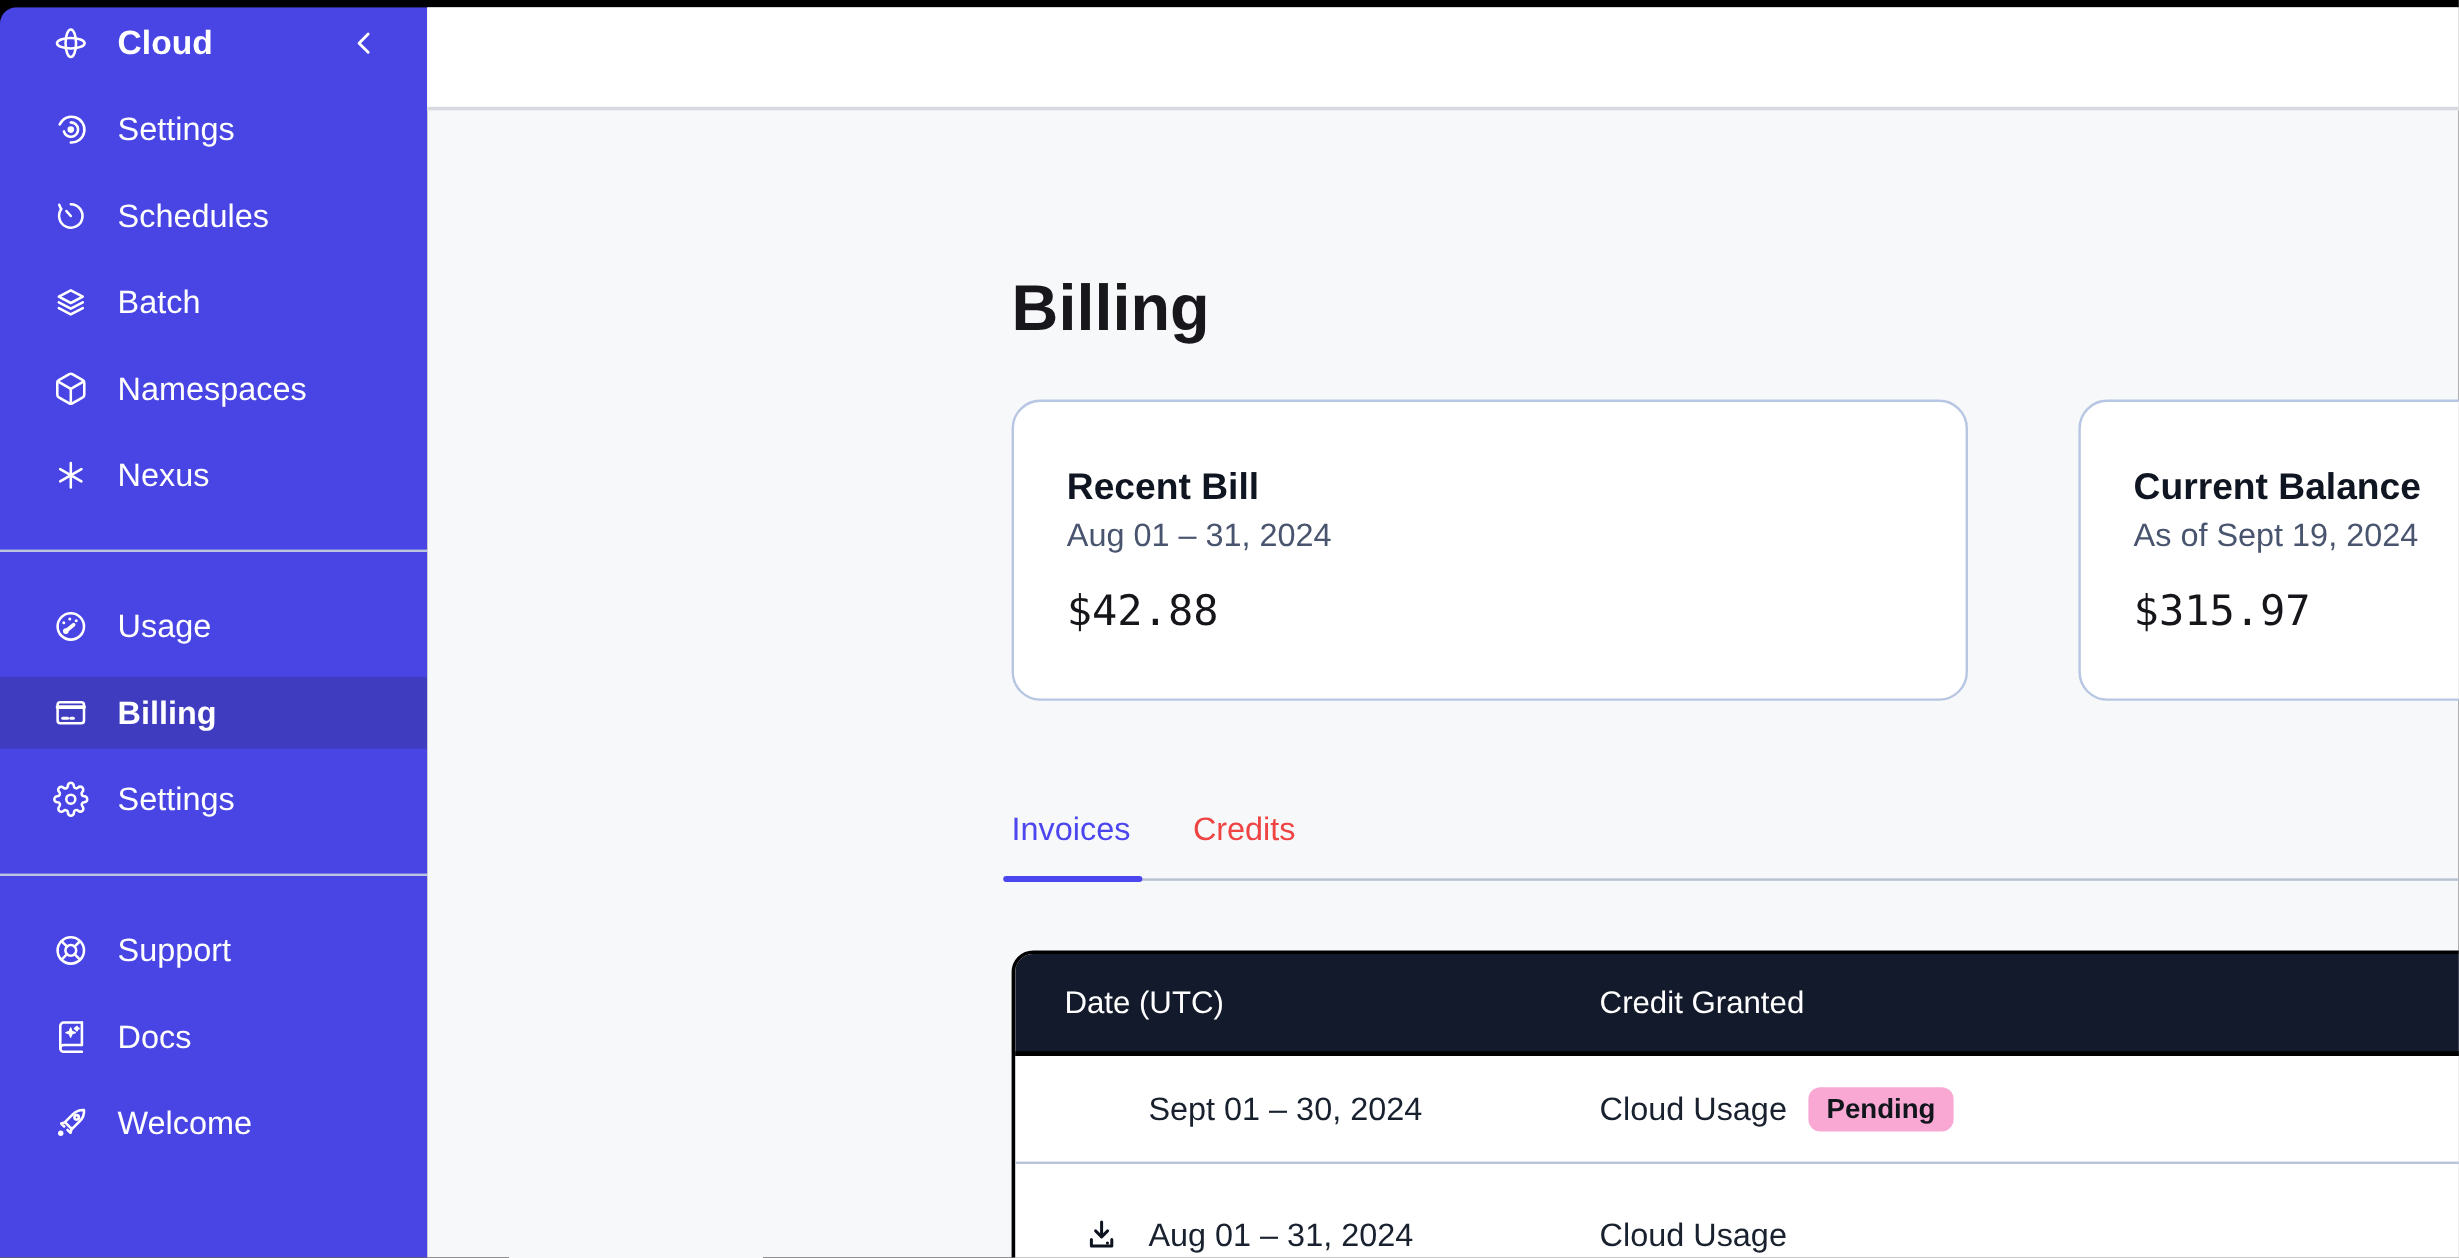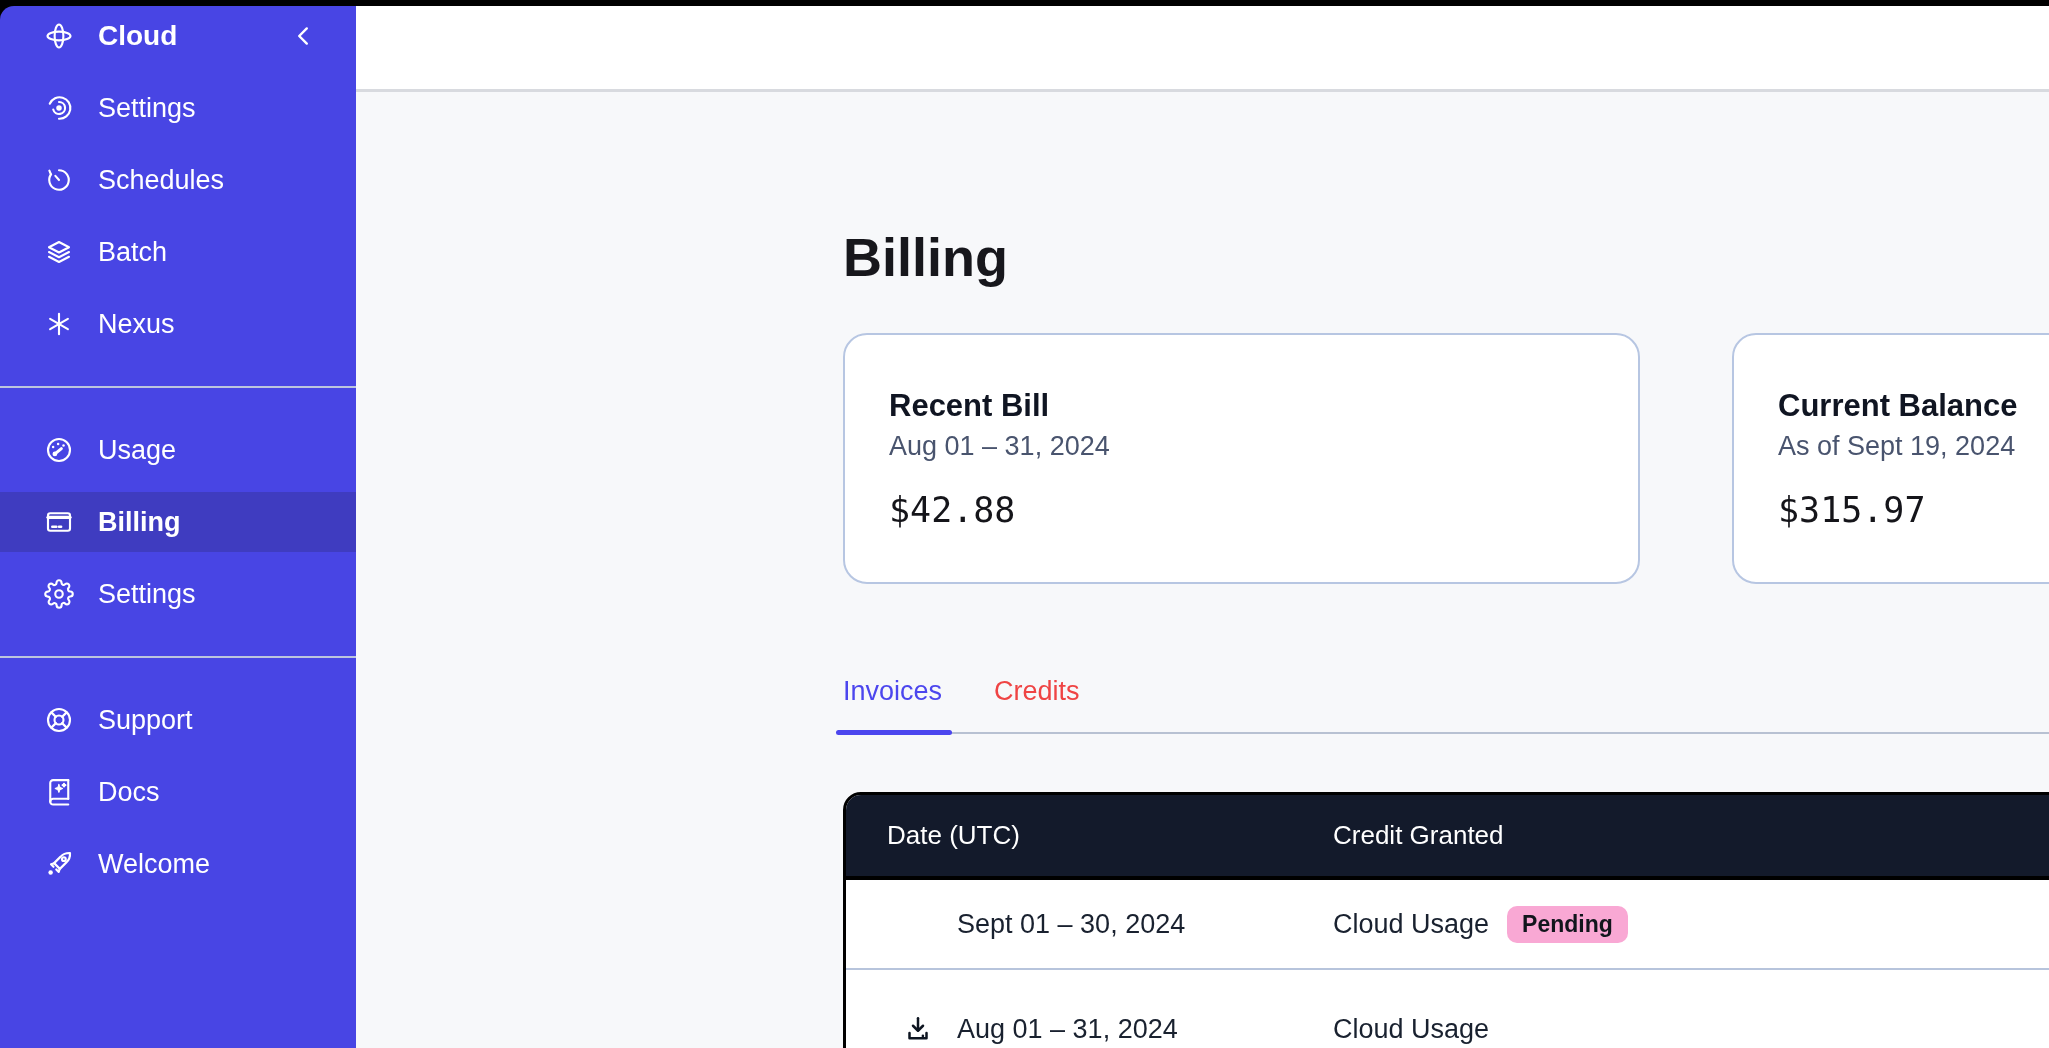--- a/index.html
+++ b/index.html
@@ -106,20 +106,30 @@
               <path d="M12 4 4 8.2l8 4.2 8-4.2L12 4z"></path>
               <path d="m4 12 8 4.2 8-4.2"></path>
               <path d="m4 15.8 8 4.2 8-4.2"></path>
             </svg>
           </span>
           <span>Batch</span>
         </div>
         <div class="side-item">
           <span class="icn">
             <svg viewBox="0 0 24 24" fill="none" stroke="currentColor" stroke-width="1.7" stroke-linecap="round" stroke-linejoin="round">
+              <path d="M21 16V8a2 2 0 0 0-1-1.73l-7-4a2 2 0 0 0-2 0l-7 4A2 2 0 0 0 3 8v8a2 2 0 0 0 1 1.73l7 4a2 2 0 0 0 2 0l7-4A2 2 0 0 0 21 16z"></path>
+              <path d="M3.3 7 12 12l8.7-5"></path>
+              <path d="M12 22V12"></path>
+            </svg>
+          </span>
+          <span>Namespaces</span>
+        </div>
+        <div class="side-item">
+          <span class="icn">
+            <svg viewBox="0 0 24 24" fill="none" stroke="currentColor" stroke-width="1.7" stroke-linecap="round" stroke-linejoin="round">
               <path d="M12 3.8v16.4"></path>
               <path d="m4.9 7.9 14.2 8.2"></path>
               <path d="M19.1 7.9 4.9 16.1"></path>
             </svg>
           </span>
           <span>Nexus</span>
         </div>
         <div class="side-divider"></div>
         <div class="side-item">
           <span class="icn">

